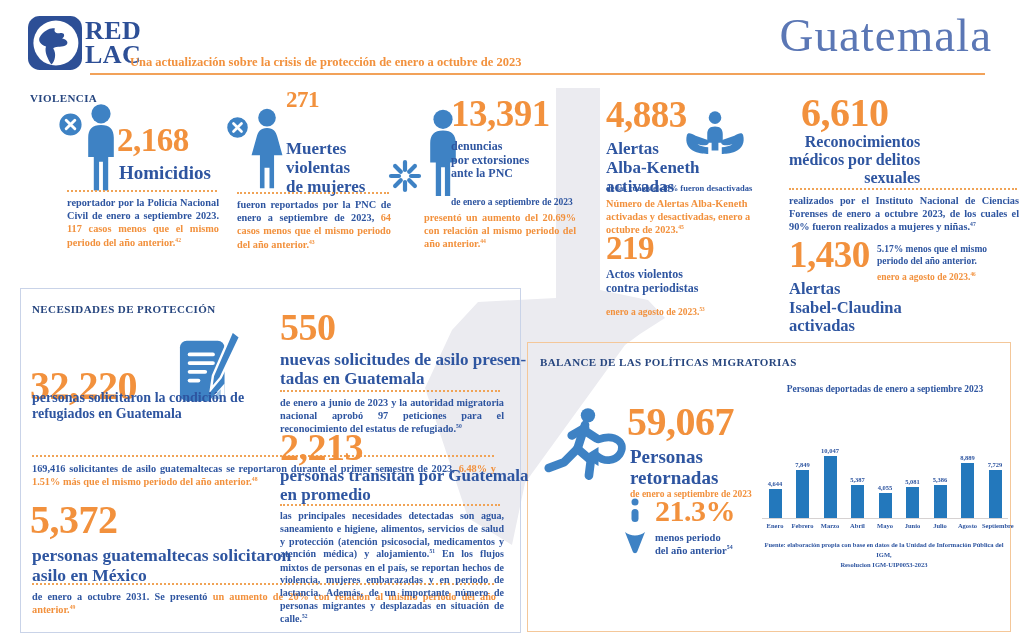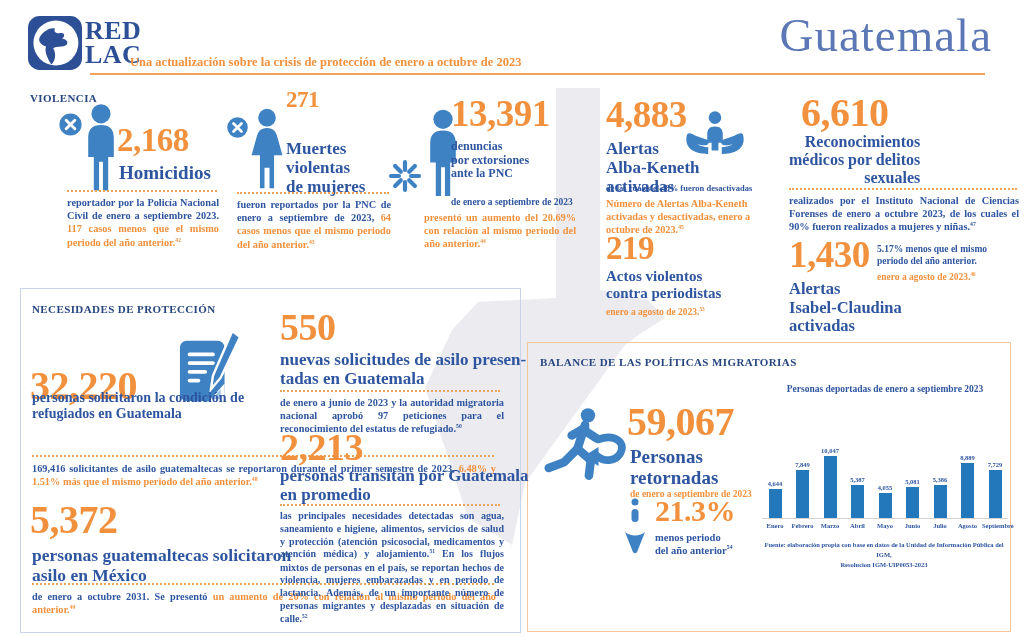--- a/index.html
+++ b/index.html
@@ -133,21 +133,21 @@
       <path d="M3 28 c-2 8 1 14 8 17 c5 2.2 11 2.5 14 2.5 l0 -7 c-4 0 -8.5 -1.2 -11 -3 c2.5 .8 7 1.5 9.5 .6 c2.8 -1 2.6 -4.2 .3 -5.4 L12 28.6 C8 26.6 4 24.5 3 28 Z"></path>
       <path transform="translate(64 0) scale(-1 1)" d="M3 28 c-2 8 1 14 8 17 c5 2.2 11 2.5 14 2.5 l0 -7 c-4 0 -8.5 -1.2 -11 -3 c2.5 .8 7 1.5 9.5 .6 c2.8 -1 2.6 -4.2 .3 -5.4 L12 28.6 C8 26.6 4 24.5 3 28 Z"></path>
     </g>
   </svg>
   <div class="abs sm" style="left:606px;top:183px;font-size:8.5px;width:180px;">de las cuales el 48% fueron desactivadas</div>
   <div class="abs txt or" style="left:606px;top:197px;width:162px;text-align:left;">
     <span>Número de Alertas Alba-Keneth activadas y desactivadas, enero a octubre de 2023.</span><sup>45</sup>
   </div>
 
   <div class="abs v-num" style="left:606px;top:232px;font-size:33px;">219</div>
-  <div class="abs v-lbl" style="left:606px;top:268px;font-size:15px;">Actos violentos
+  <div class="abs v-lbl" style="left:606px;top:268px;font-size:12px;">Actos violentos
 contra periodistas</div>
   <div class="abs sm or" style="left:606px;top:306px;color:#F2913D;">
     <span>enero a agosto de 2023.</span><sup>53</sup>
   </div>
 
   <div class="abs v-num" style="left:789px;top:93px;font-size:40px;margin-left:12px;">6,610</div>
   <div class="abs v-lbl" style="left:789px;top:133px;font-size:16px;text-align:right;">Reconocimientos
 médicos por delitos
 sexuales</div>
   <div class="abs dotted" style="left:789px;top:188px;width:228px;"></div>

